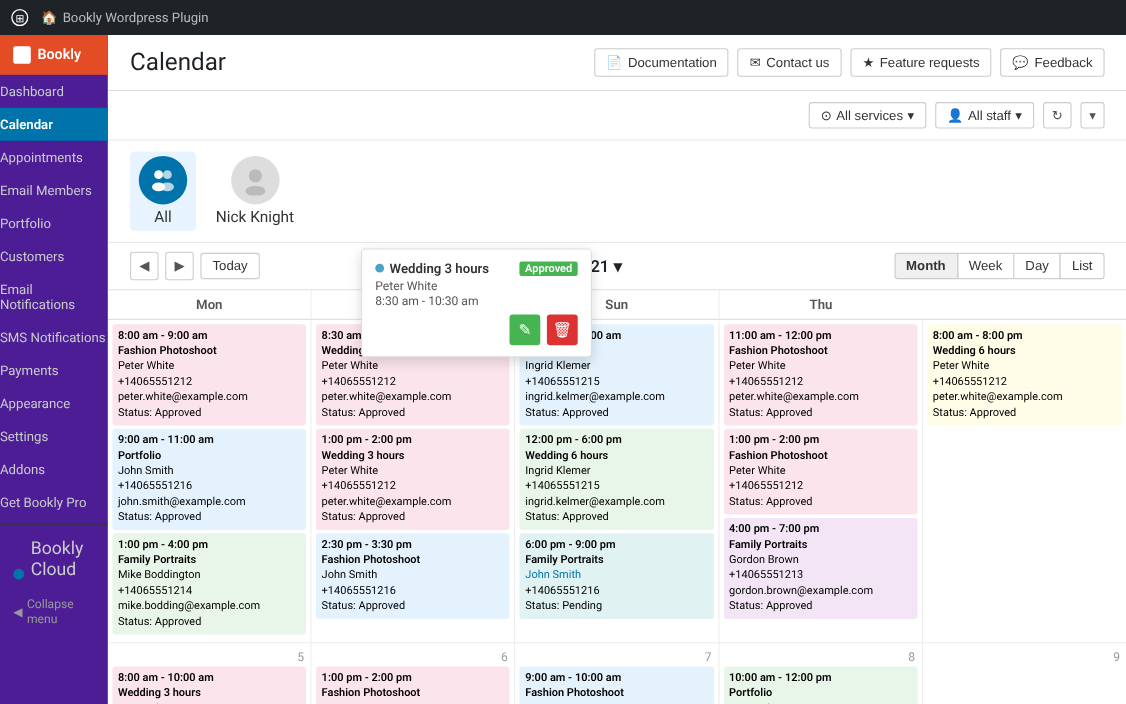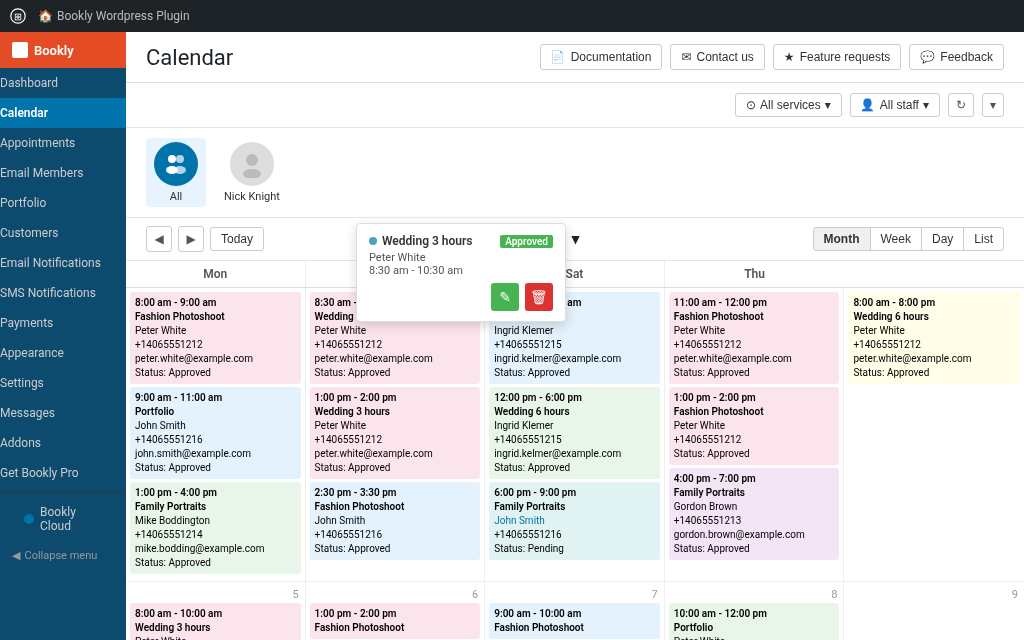--- a/index.html
+++ b/index.html
@@ -8,28 +8,28 @@
     
     .top-bar { background: #1d2327; height: 32px; display: flex; align-items: center; padding: 0 10px; gap: 12px; }
     .top-bar-logo { color: #fff; font-size: 12px; display: flex; align-items: center; gap: 6px; }
     .top-bar-logo svg { width: 16px; height: 16px; }
     .top-bar-site { color: #bbb; font-size: 12px; display: flex; align-items: center; gap: 4px; }
 
     
     .main-layout { display: flex; flex: 1; overflow: hidden; }
 
     
-    .sidebar { width: 126px; background: #0c4a6e; display: flex; flex-direction: column; overflow-y: auto; flex-shrink: 0; }
+    .sidebar { width: 98px; background: #4c1d95; display: flex; flex-direction: column; overflow-y: auto; flex-shrink: 0; }
     .sidebar-brand { background: #e44c26; color: #fff; padding: 10px 12px; font-weight: 600; font-size: 13px; display: flex; align-items: center; gap: 6px; }
     .sidebar-brand-icon { width: 16px; height: 16px; background: #fff; border-radius: 2px; display: inline-block; }
     .sidebar-item { color: #ccc; padding: 8px 0; font-size: 12px; cursor: pointer; display: block; }
     .sidebar-item.active { color: #fff; background: #0073aa; }
     .sidebar-item.bold { color: #fff; font-weight: 600; }
     .sidebar-divider { height: 1px; background: #32373c; margin: 4px 0; }
-    .sidebar-cloud { color: #ccc; padding: 8px 24px; font-size: 12px; display: flex; align-items: center; gap: 6px; cursor: pointer; }
+    .sidebar-cloud { color: #ccc; padding: 8px 12px; font-size: 16px; display: flex; align-items: flex-end; gap: 6px; cursor: pointer; }
     .sidebar-cloud-dot { width: 10px; height: 10px; background: #0073aa; border-radius: 50%; flex-shrink: 0; }
     .sidebar-collapse { color: #999; padding: 8px 12px; font-size: 11px; cursor: pointer; display: flex; align-items: center; gap: 4px; }
 
     
     .content { flex: 1; overflow-y: auto; background: #f0f0f1; }
 
     
     .admin-header { background: #fff; border-bottom: 1px solid #ddd; padding: 12px 20px; display: flex; align-items: center; justify-content: space-between; }
     .admin-title { font-size: 22px; font-weight: 400; color: #1d2327; }
     .header-buttons { display: flex; gap: 8px; }
@@ -39,21 +39,21 @@
     .cal-toolbar { background: #fff; padding: 10px 20px; display: flex; align-items: center; justify-content: flex-end; gap: 8px; border-bottom: 1px solid #e5e5e5; }
     .cal-btn { border: 1px solid #ccc; background: #fff; padding: 4px 10px; border-radius: 3px; font-size: 12px; cursor: pointer; display: flex; align-items: center; gap: 4px; color: #333; }
     .cal-icon-btn { border: 1px solid #ccc; background: #fff; padding: 4px 7px; border-radius: 3px; font-size: 12px; cursor: pointer; color: #555; }
 
     
     .staff-selector { background: #fff; padding: 10px 20px; display: flex; gap: 10px; border-bottom: 1px solid #e5e5e5; }
     .staff-card { display: flex; flex-direction: column; align-items: center; gap: 4px; cursor: pointer; padding: 4px 8px; border-radius: 4px; }
     .staff-card.selected { background: #e7f3ff; }
     .staff-avatar-all { width: 44px; height: 44px; background: #0073aa; border-radius: 50%; display: flex; align-items: center; justify-content: center; color: #fff; font-size: 18px; font-weight: 600; }
     .staff-avatar { width: 44px; height: 44px; background: #ddd; border-radius: 50%; display: flex; align-items: center; justify-content: center; color: #999; font-size: 20px; overflow: hidden; }
-    .staff-name { font-size: 11px; color: #333; text-align: center; }
+    .staff-name { font-size: 14px; color: #333; text-align: center; }
 
     
     .cal-nav { background: #fff; padding: 8px 20px; display: flex; align-items: center; gap: 8px; border-bottom: 1px solid #e5e5e5; position: relative; }
     .cal-nav-left { display: flex; align-items: center; gap: 6px; }
     .nav-arrow { border: 1px solid #ccc; background: #fff; width: 26px; height: 26px; border-radius: 3px; cursor: pointer; display: flex; align-items: center; justify-content: center; font-size: 12px; color: #555; }
     .nav-today { border: 1px solid #ccc; background: #fff; padding: 4px 10px; border-radius: 3px; font-size: 12px; cursor: pointer; color: #333; }
     .cal-month-title { flex: 1; text-align: center; font-size: 15px; font-weight: 600; color: #1d2327; cursor: pointer; display: flex; align-items: center; justify-content: center; gap: 4px; }
     .view-buttons { display: flex; }
     .view-btn { border: 1px solid #ccc; background: #fff; padding: 4px 10px; font-size: 12px; cursor: pointer; color: #333; margin-left: -1px; }
     .view-btn.active { background: #f0f0f0; font-weight: 600; z-index: 1; }
@@ -124,21 +124,20 @@
     <a class="sidebar-item active bold">Calendar</a>
     <a class="sidebar-item">Appointments</a>
     <a class="sidebar-item">Email Members</a>
     <a class="sidebar-item">Portfolio</a>
     <a class="sidebar-item">Customers</a>
     <a class="sidebar-item">Email Notifications</a>
     <a class="sidebar-item">SMS Notifications</a>
     <a class="sidebar-item">Payments</a>
     <a class="sidebar-item">Appearance</a>
     <a class="sidebar-item">Settings</a>
-    <a class="sidebar-item">Messages</a>
     <a class="sidebar-item">Addons</a>
     <a class="sidebar-item">Get Bookly Pro</a>
     <div class="sidebar-divider"></div>
     <div class="sidebar-cloud">
       <span class="sidebar-cloud-dot"></span>
       <span>Bookly Cloud</span>
     </div>
     <div class="sidebar-collapse">
       <span>◀</span>
       <span>Collapse menu</span>
@@ -245,21 +244,21 @@
         <button class="view-btn">Week</button>
         <button class="view-btn">Day</button>
         <button class="view-btn">List</button>
       </div>
     </div>
 
     <div class="cal-grid">
       <div class="cal-header-row">
         <div class="cal-day-header">Mon</div>
         <div class="cal-day-header">Tue</div>
-        <div class="cal-day-header">Sat</div>
+        <div class="cal-day-header">Sun</div>
         <div class="cal-day-header">Thu</div>
       </div>
 
       <div class="cal-body">
 
         <div class="cal-cell">
           <div class="event event-pink">
             <div class="event-time">8:00 am - 9:00 am</div>
             <div class="event-title">Fashion Photoshoot</div>
             <div class="event-person">Peter White</div>

